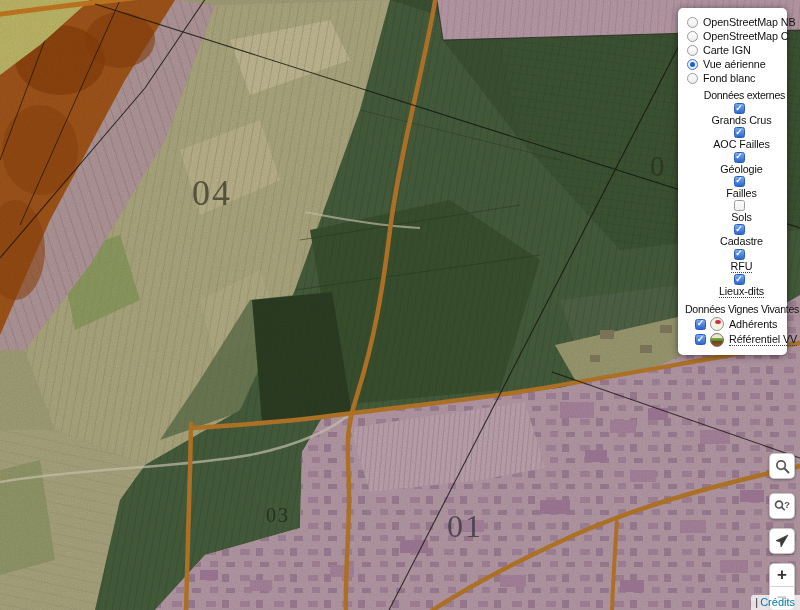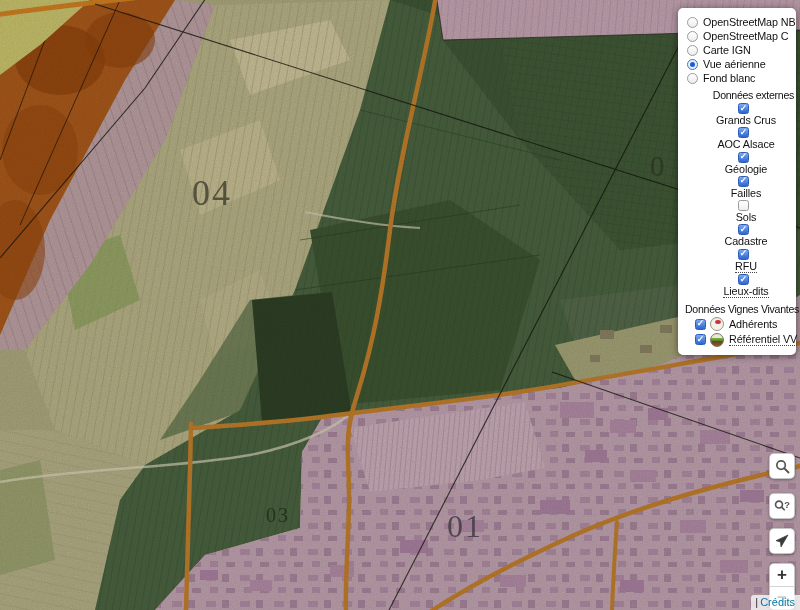--- a/index.html
+++ b/index.html
@@ -7,21 +7,21 @@
   .stage svg.mapart{position:absolute;left:0;top:0;z-index:0;cursor:grab;}
 
   
   .maplabel{position:absolute;z-index:5;font-family:"Liberation Serif","DejaVu Serif",serif;letter-spacing:2px;pointer-events:none;}
   .lbl-04{left:192px;top:172px;font-size:36px;color:#3c3e2e;opacity:.8;}
   .lbl-03{left:266px;top:504px;font-size:20px;color:#1d2817;opacity:.8;}
   .lbl-01{left:447px;top:508px;font-size:32px;color:#403a47;opacity:.85;}
   .lbl-02{left:650px;top:150px;font-size:29px;color:#2a331f;opacity:.8;}
 
   
-  .layers-panel{position:absolute;left:678px;top:8px;width:118px;z-index:30;background:#fff;border-radius:5px;
+  .layers-panel{position:absolute;left:678px;top:8px;width:109px;z-index:30;background:#fff;border-radius:5px;
     box-shadow:0 1px 7px rgba(0,0,0,.5);padding:6px 0 6px 0;font-size:10.8px;color:#111;}
   .layers-panel .row{display:flex;align-items:center;margin:2px 6px 2px 9px;white-space:nowrap;cursor:pointer;}
   .layers-panel .cbrow{margin:1.3px 4px 1.3px 17px;flex-direction:column;}
   .layers-panel .vvrow{margin:1.8px 4px 1.8px 17px;}
   .layers-panel .hdr{font-weight:normal;font-size:10.6px;letter-spacing:-.3px;margin:5px 2px 2px 7px;white-space:nowrap;text-align:right;}
   .lbltx{margin-left:5px;letter-spacing:-.1px;}
   .lbltx.dotted{border-bottom:1px dotted #444;}
 
   .radio{flex:0 0 auto;width:11px;height:11px;border-radius:50%;background:linear-gradient(#fff,#ececec);
     border:1px solid #9b9b9b;box-sizing:border-box;display:inline-block;position:relative;}
@@ -233,21 +233,21 @@
     </div>
 
     <div class="hdr">Données externes</div>
 
     <div class="row cbrow">
       <span class="cb on"></span>
       <span class="lbltx">Grands Crus</span>
     </div>
     <div class="row cbrow">
       <span class="cb on"></span>
-      <span class="lbltx">AOC Alsace</span>
+      <span class="lbltx">AOC Failles</span>
     </div>
     <div class="row cbrow">
       <span class="cb on"></span>
       <span class="lbltx">Géologie</span>
     </div>
     <div class="row cbrow">
       <span class="cb on"></span>
       <span class="lbltx">Failles</span>
     </div>
     <div class="row cbrow">

